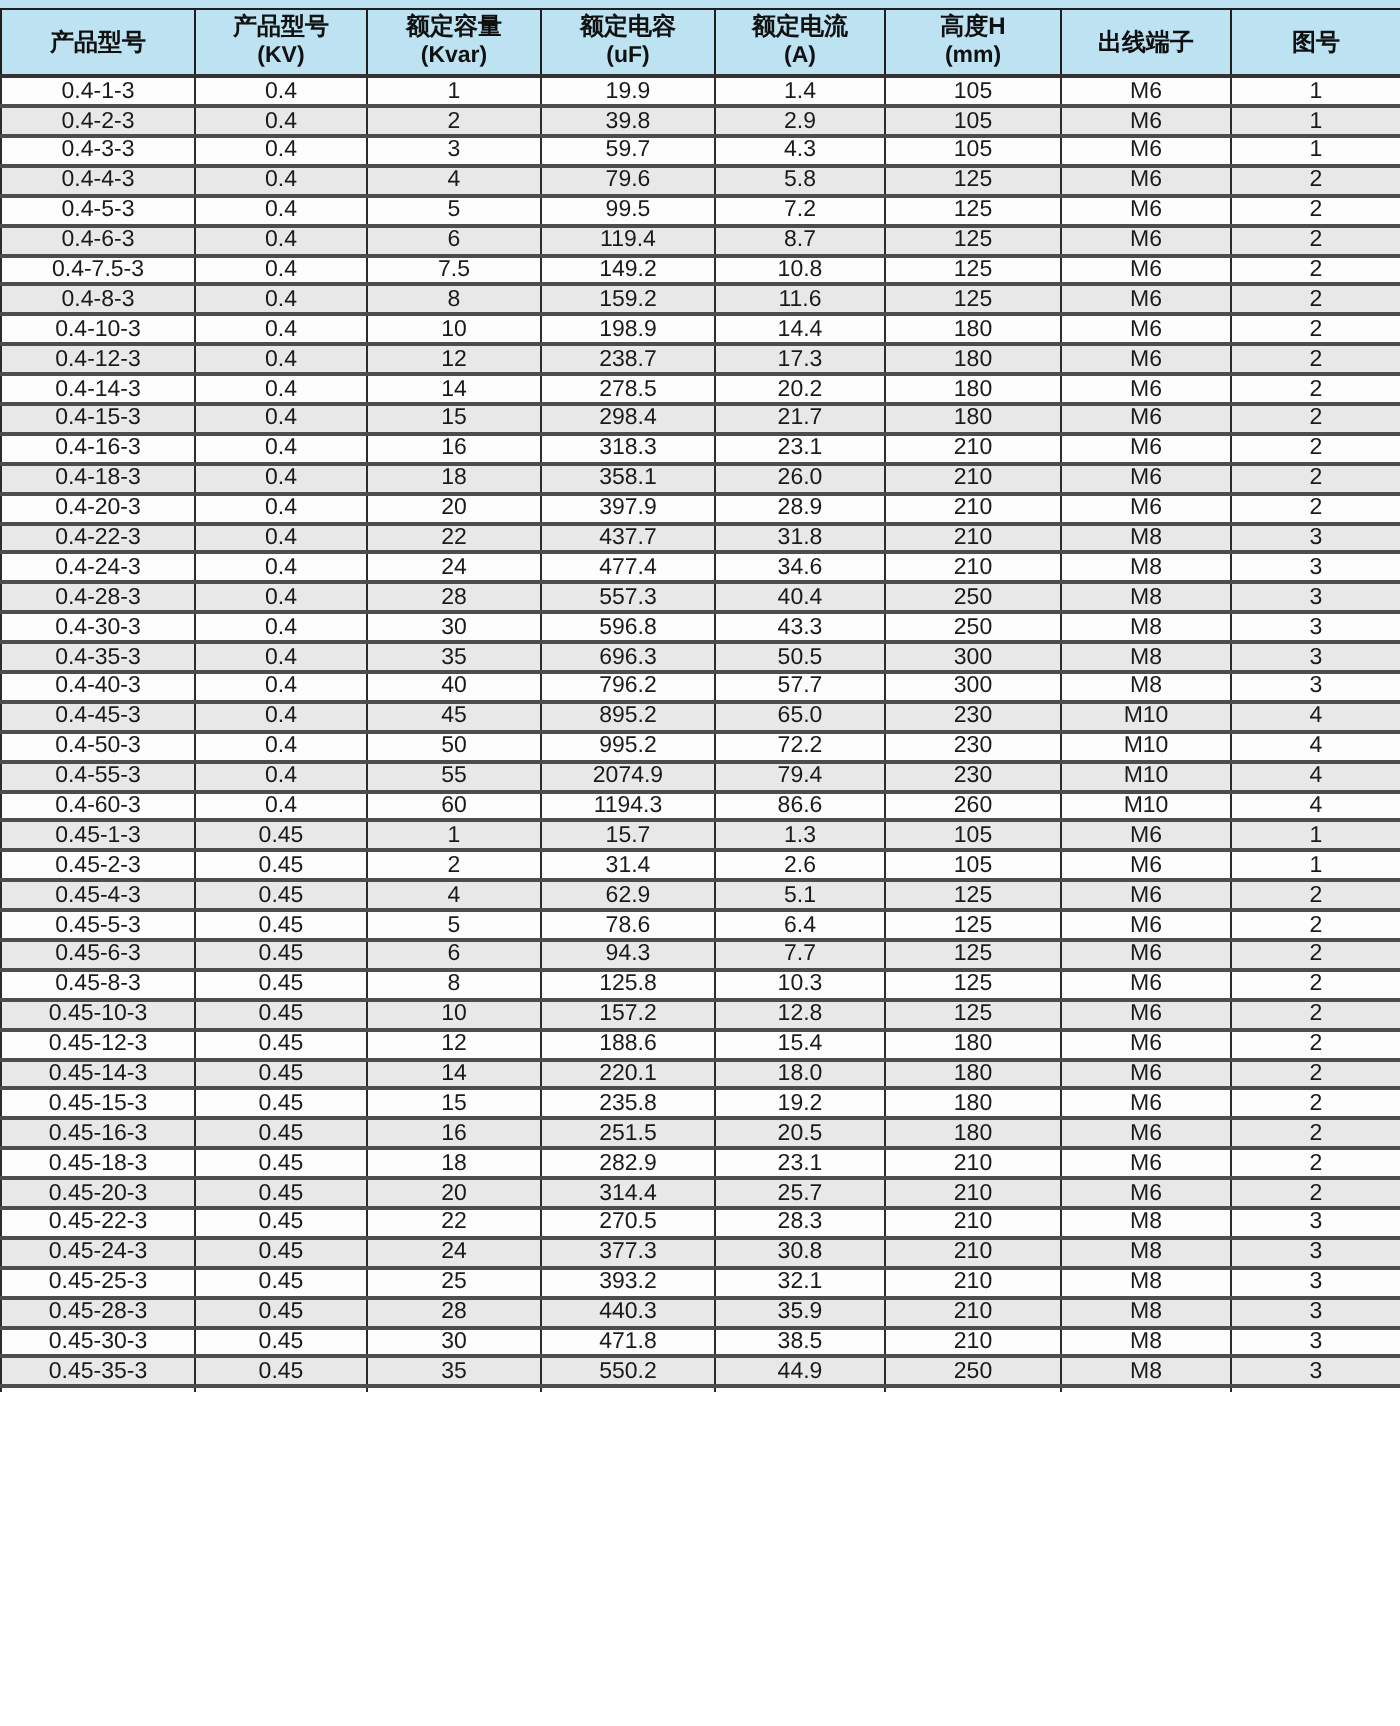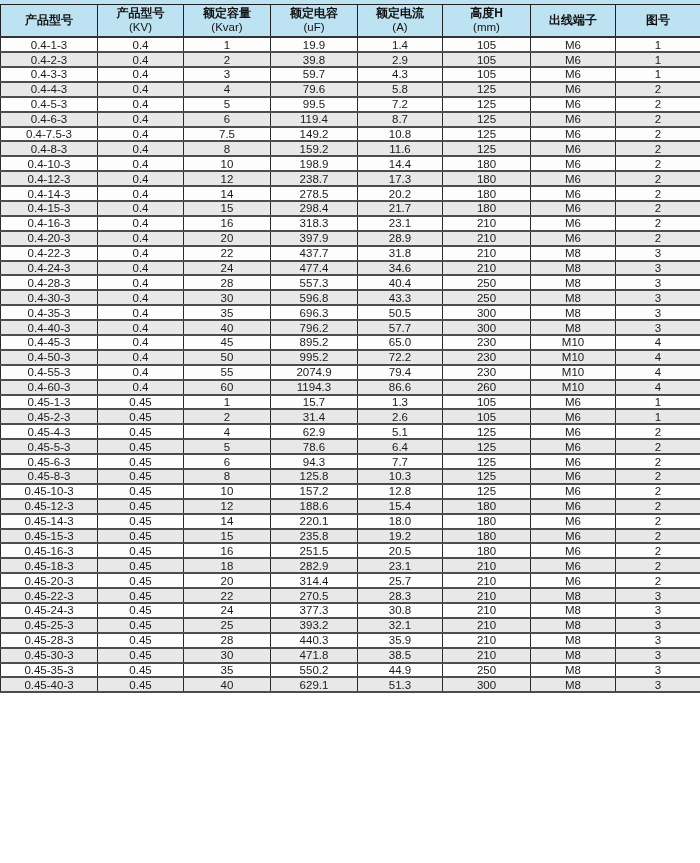--- a/index.html
+++ b/index.html
@@ -36,21 +36,21 @@
     border-bottom:2px solid #333;
     height:30px;
     padding:1px 0;
     font-size:12px;
     font-weight:bold;
     color:#111;
     text-align:center;
     line-height:1.2;
     vertical-align:middle;
   }
-  thead th .unit{font-weight:normal;font-size:11.5px;}
+  thead th .unit{font-weight:bold;font-size:11.5px;}
   tbody td{
     height:14.9px;
     padding:0;
     text-align:center;
     vertical-align:middle;
     font-size:11.5px;
     color:var(--text);
     border-left:1px solid var(--border-dark);
     border-right:1px solid var(--border-dark);
     border-top:2px solid var(--border-row);
@@ -214,20 +214,30 @@
           <td>0.4-16-3</td>
           <td>0.4</td>
           <td>16</td>
           <td>318.3</td>
           <td>23.1</td>
           <td>210</td>
           <td>M6</td>
           <td>2</td>
         </tr>
         <tr>
+          <td>0.4-18-3</td>
+          <td>0.4</td>
+          <td>18</td>
+          <td>358.1</td>
+          <td>26.0</td>
+          <td>210</td>
+          <td>M6</td>
+          <td>2</td>
+        </tr>
+        <tr>
           <td>0.4-20-3</td>
           <td>0.4</td>
           <td>20</td>
           <td>397.9</td>
           <td>28.9</td>
           <td>210</td>
           <td>M6</td>
           <td>2</td>
         </tr>
         <tr>

